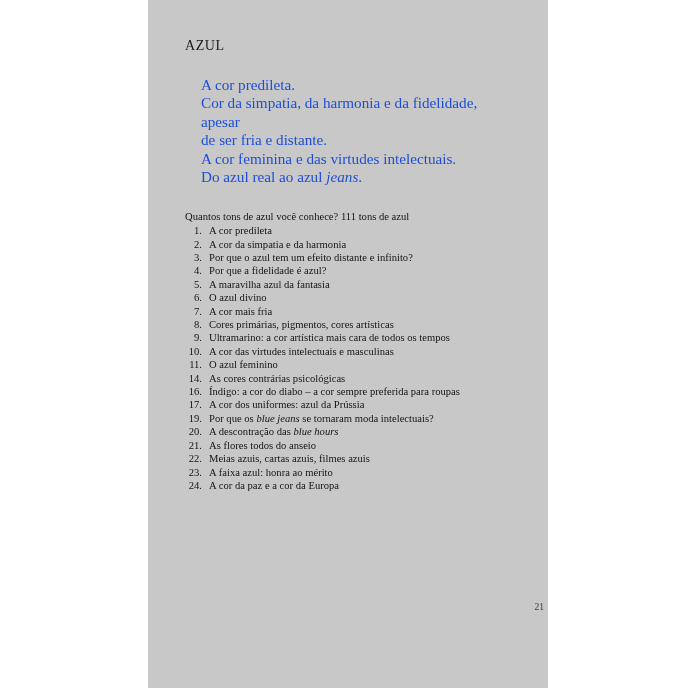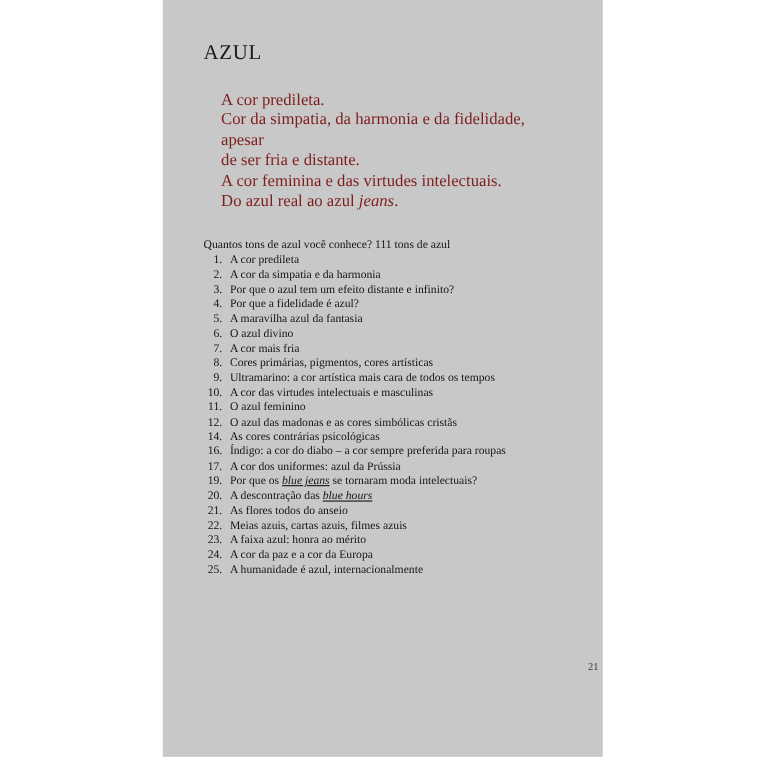--- a/index.html
+++ b/index.html
@@ -22,35 +22,35 @@
     background: #c8c8c8;
     overflow: hidden;
   }
   .content {
     position: absolute;
     left: 37px;
     top: 38px;
     width: 320px;
   }
   .page-title {
-    font-size: 19px;
+    font-size: 14px;
     font-weight: normal;
     letter-spacing: 0.6px;
     color: #1a1a1a;
     margin: 0 0 21px 0;
     line-height: 1.2;
   }
   .intro {
     margin: 0 0 23px 0;
     color: #111111;
   }
   .intro-line {
     font-size: 15.2px;
     line-height: 18.5px;
-    color: #7f1d1d;
+    color: #1d4ed8;
     text-indent: 0;
     padding-left: 16px;
   }
   .intro-line i {
   }
   .list-intro {
     font-size: 10.6px;
     line-height: 13.4px;
     color: #141414;
     margin: 0 0 1px 0;
@@ -71,21 +71,20 @@
     width: 24px;
     text-align: right;
     padding-right: 7px;
     box-sizing: border-box;
   }
   .toc-text {
     flex: 1 1 auto;
   }
   .toc-text i {
     font-style: italic;
-    text-decoration: underline;
   }
   .folio {
     position: absolute;
     right: 4px;
     top: 602px;
     font-size: 9.5px;
     color: #3c3c3c;
     margin-left: 44px;
   }
 </style>
@@ -146,24 +145,20 @@
         </li>
         <li class="toc-item">
           <span class="toc-num">10.</span>
           <span class="toc-text"><span>A cor das virtudes intelectuais e masculinas</span></span>
         </li>
         <li class="toc-item">
           <span class="toc-num">11.</span>
           <span class="toc-text"><span>O azul feminino</span></span>
         </li>
         <li class="toc-item">
-          <span class="toc-num">12.</span>
-          <span class="toc-text"><span>O azul das madonas e as cores simbólicas cristãs</span></span>
-        </li>
-        <li class="toc-item">
           <span class="toc-num">14.</span>
           <span class="toc-text"><span>As cores contrárias psicológicas</span></span>
         </li>
         <li class="toc-item">
           <span class="toc-num">16.</span>
           <span class="toc-text"><span>Índigo: a cor do diabo – a cor sempre preferida para roupas</span></span>
         </li>
         <li class="toc-item">
           <span class="toc-num">17.</span>
           <span class="toc-text"><span>A cor dos uniformes: azul da Prússia</span></span>
@@ -185,22 +180,18 @@
           <span class="toc-text"><span>Meias azuis, cartas azuis, filmes azuis</span></span>
         </li>
         <li class="toc-item">
           <span class="toc-num">23.</span>
           <span class="toc-text"><span>A faixa azul: honra ao mérito</span></span>
         </li>
         <li class="toc-item">
           <span class="toc-num">24.</span>
           <span class="toc-text"><span>A cor da paz e a cor da Europa</span></span>
         </li>
-        <li class="toc-item">
-          <span class="toc-num">25.</span>
-          <span class="toc-text"><span>A humanidade é azul, internacionalmente</span></span>
-        </li>
       </ol>
 
   </div>
 
   <div class="folio">21</div>
 </div>
 
 </body></html>

